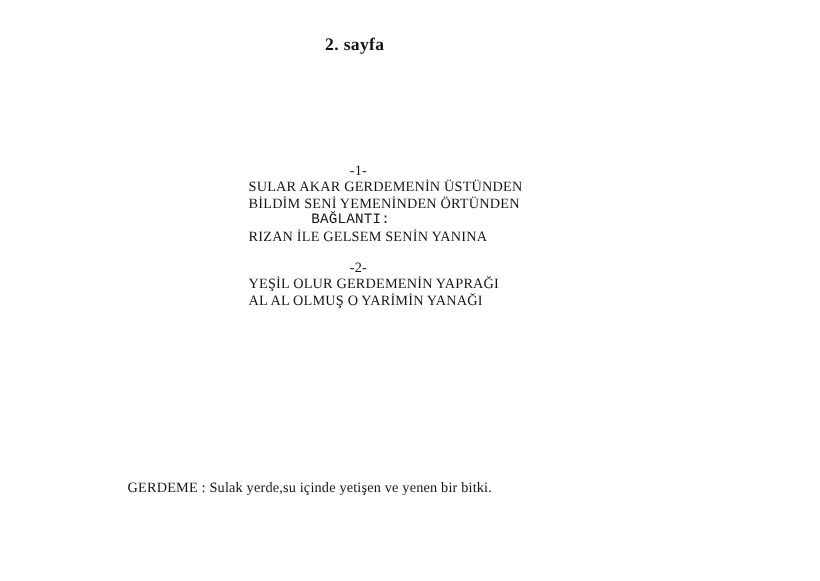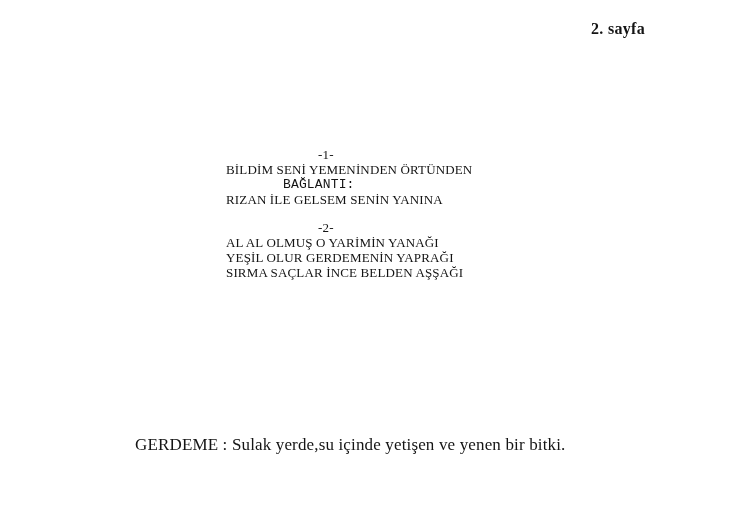--- a/index.html
+++ b/index.html
@@ -15,24 +15,24 @@
     color: #141414;
     overflow: hidden;
   }
   .page {
     position: absolute;
     inset: 0;
     background: #ffffff;
   }
   .page-title {
     position: absolute;
-    top: 20px;
+    top: 32px;
     left: 0;
     width: 645px;
-    text-align: right;
+    text-align: center;
     font-size: 16px;
     font-weight: bold;
     letter-spacing: 0.3px;
     white-space: nowrap;
   }
   .poem {
     position: absolute;
     left: 226px;
     top: 147px;
     width: 250px;
@@ -49,47 +49,47 @@
   }
   .indent {
     padding-left: 57px;
     font-family: Liberation Mono, monospace;
   }
   .verse-2 {
     margin-top: 13px;
   }
   .footnote {
     position: absolute;
-    left: 135px;
+    left: 116px;
     top: 435px;
-    font-size: 17px;
+    font-size: 13px;
     letter-spacing: 0.15px;
     white-space: nowrap;
   }
 </style>
 </head>
 <body>
 
 <div class="page">
 
   <div class="page-title">2. sayfa</div>
 
   <div class="poem">
 
     <div class="verse">
       <div class="line marker">-1-</div>
+      <div class="line">SULAR AKAR GERDEMENİN ÜSTÜNDEN</div>
       <div class="line">BİLDİM SENİ YEMENİNDEN ÖRTÜNDEN</div>
       <div class="line indent">BAĞLANTI:</div>
       <div class="line">RIZAN İLE GELSEM SENİN YANINA</div>
     </div>
 
     <div class="verse verse-2">
       <div class="line marker">-2-</div>
+      <div class="line">YEŞİL OLUR GERDEMENİN YAPRAĞI</div>
       <div class="line">AL AL OLMUŞ O YARİMİN YANAĞI</div>
-      <div class="line">YEŞİL OLUR GERDEMENİN YAPRAĞI</div>
-      <div class="line">SIRMA SAÇLAR İNCE BELDEN AŞŞAĞI</div>
     </div>
 
   </div>
 
   <div class="footnote">GERDEME : Sulak yerde,su içinde yetişen ve yenen bir bitki.</div>
 
 </div>
 
 </body></html>

